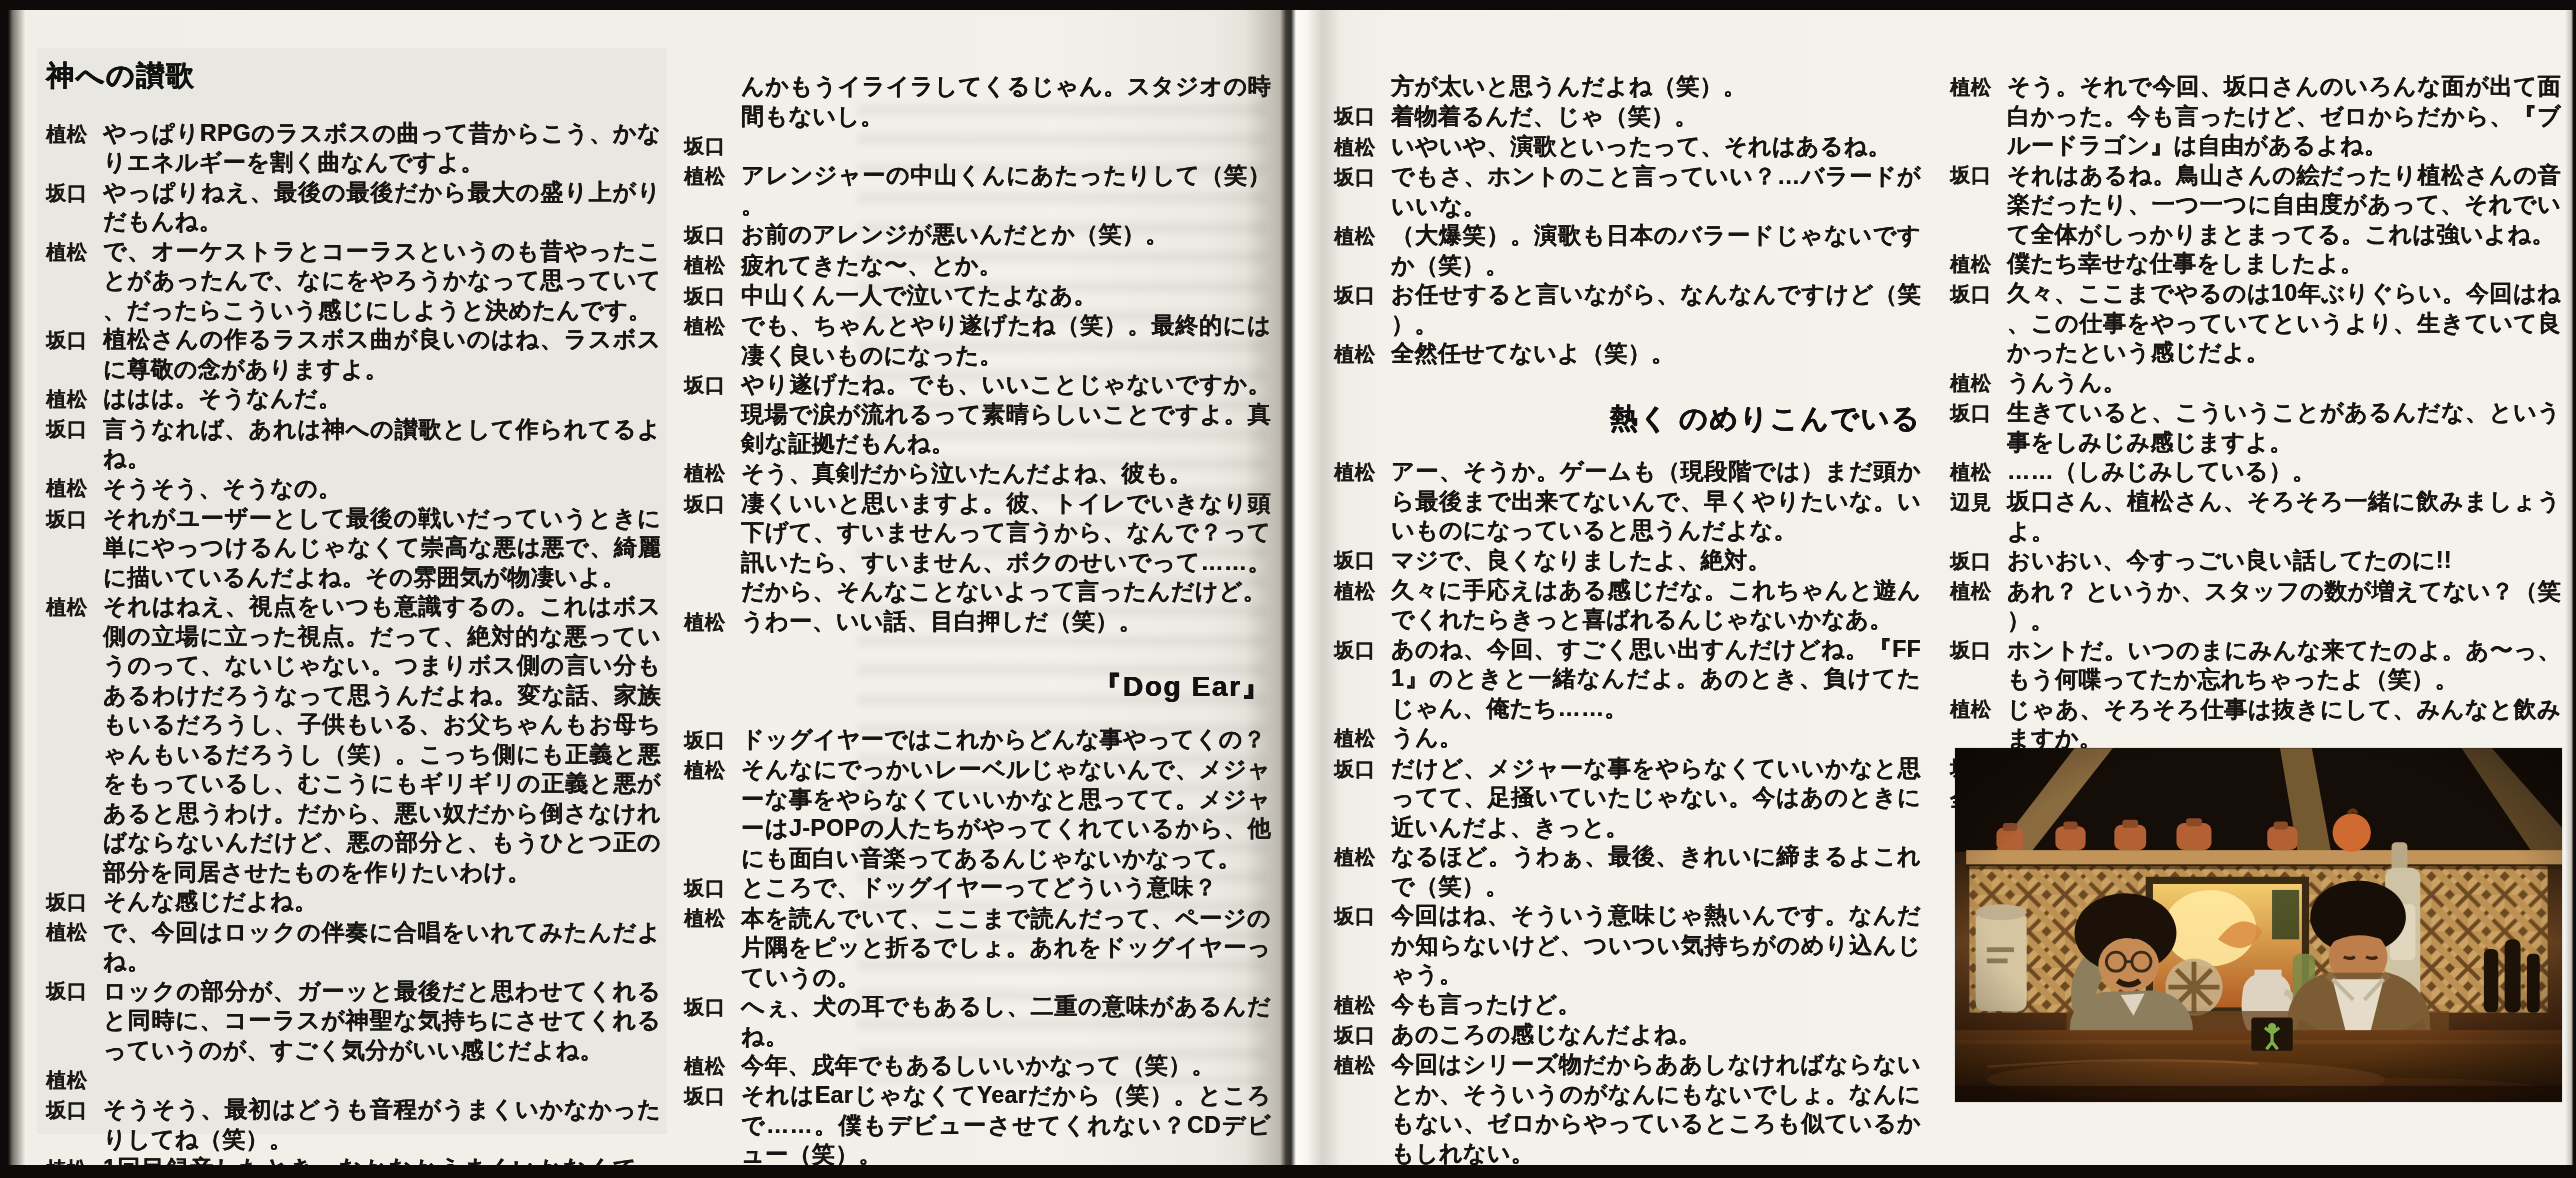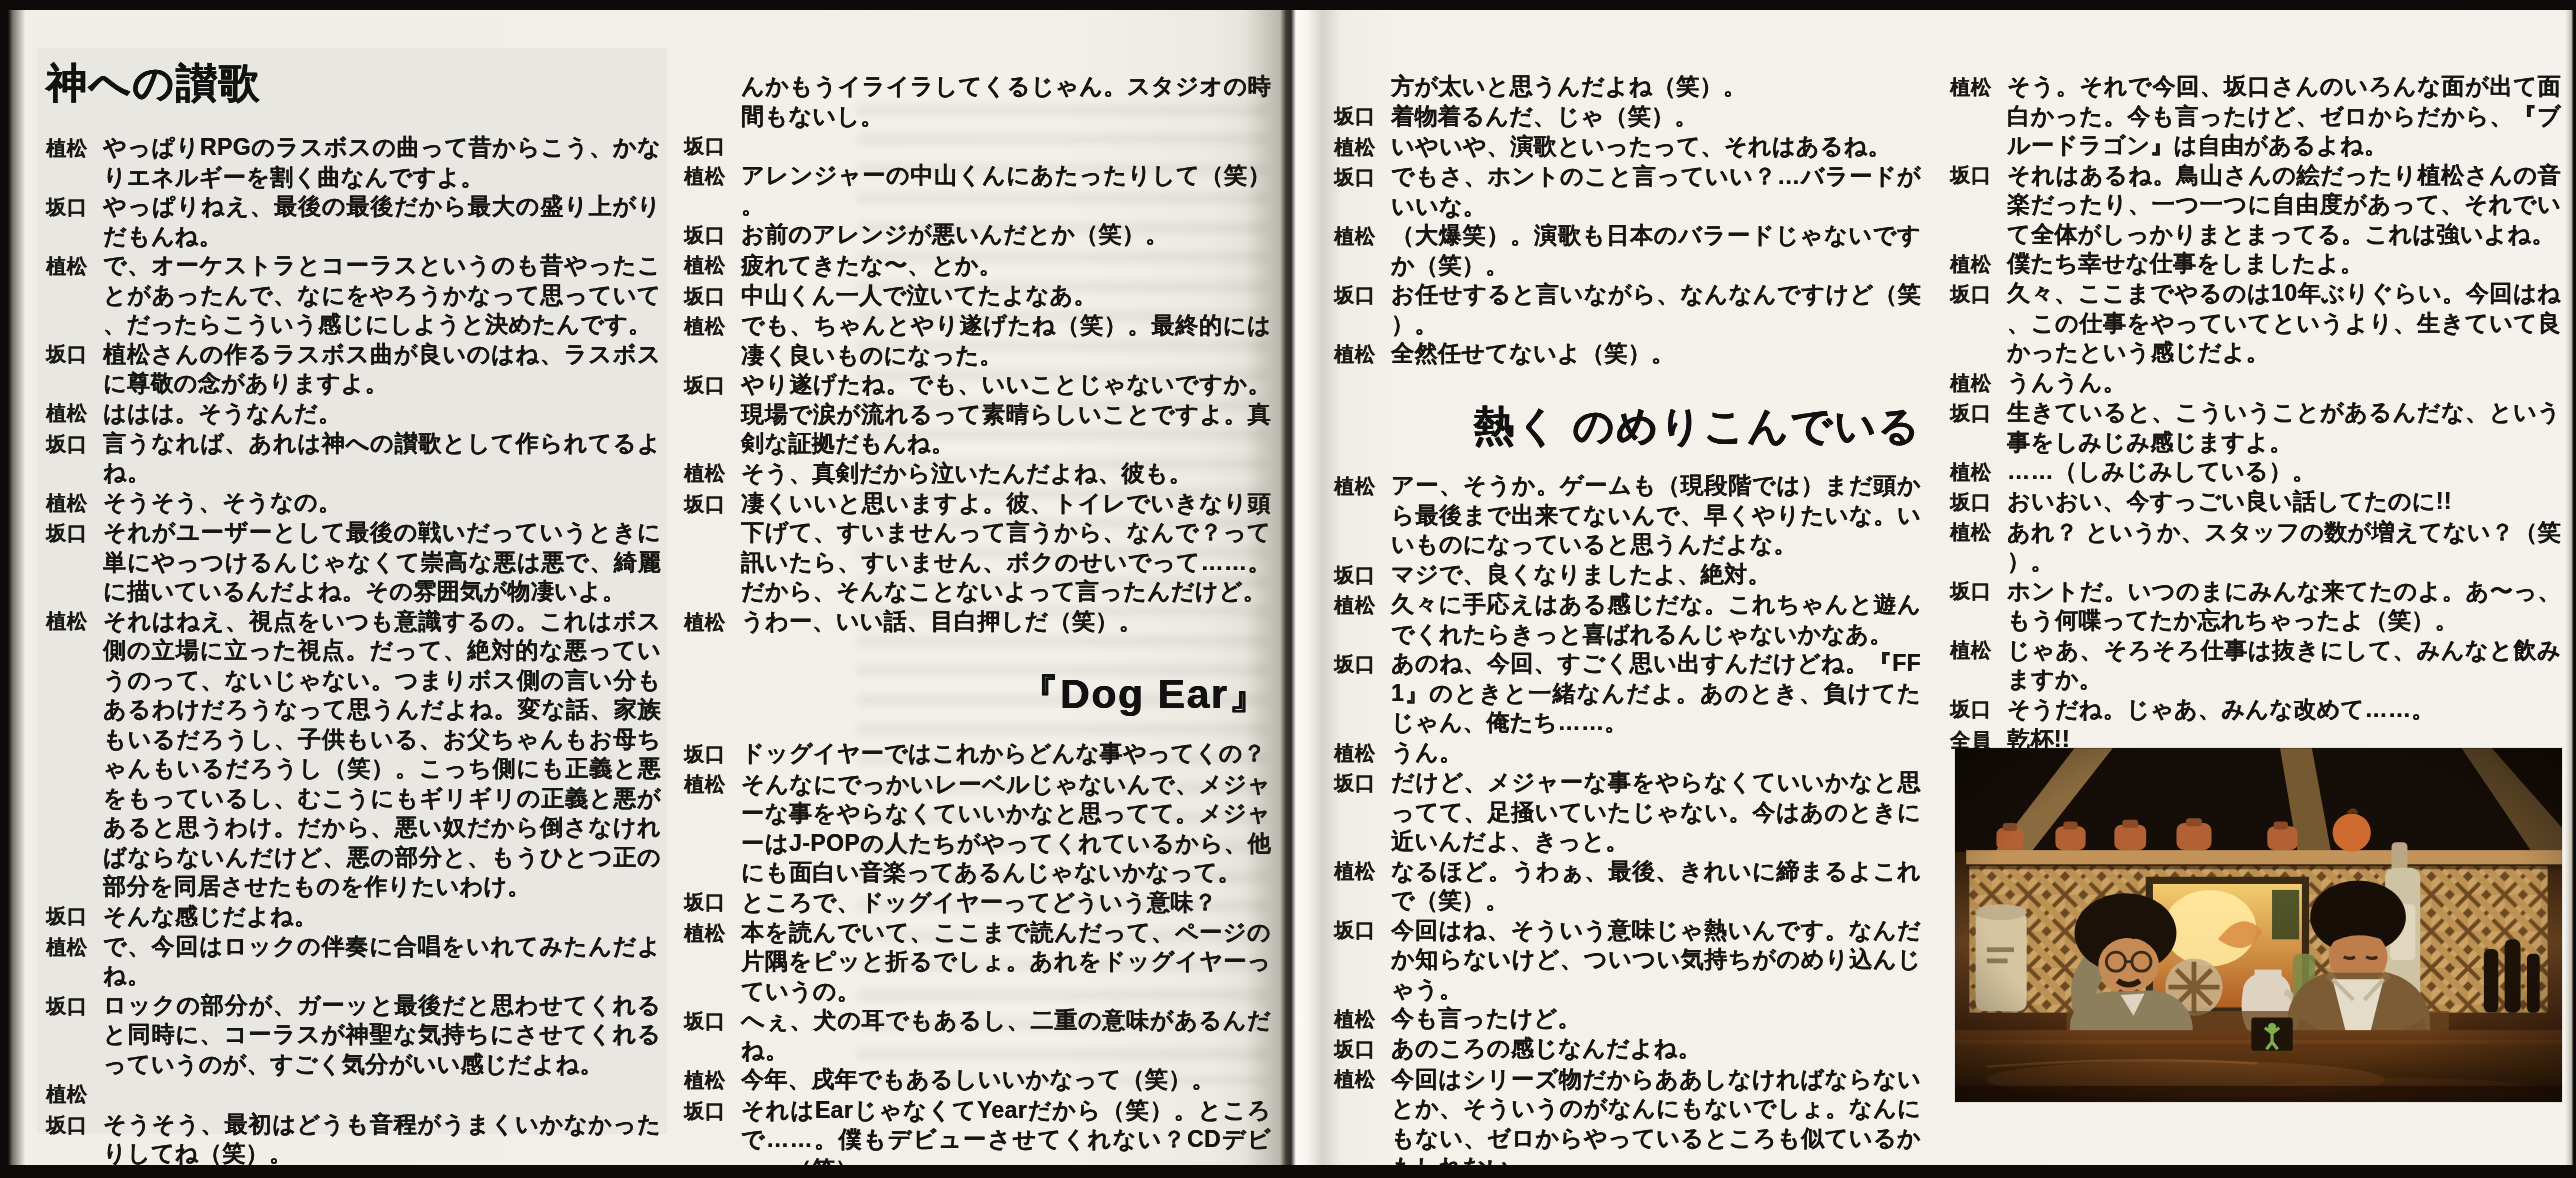--- a/index.html
+++ b/index.html
@@ -38,21 +38,21 @@
       rgba(75,72,66,0.12) 0px, rgba(75,72,66,0.12) 12px,
       rgba(0,0,0,0) 12px, rgba(0,0,0,0) 29.5px);
     filter:blur(3.2px);opacity:.55;}
   
   .col{position:absolute;z-index:10;color:#161513;}
   #col1{left:46px; top:61px; width:615px;}
   #col2{left:684px; top:72px; width:587px;}
   #col3{left:1334px;top:72px; width:587px;}
   #col4{left:1950px;top:72px; width:611px;}
   .hd{
-    font-size:41px;line-height:1.1;margin:0 0 27px 0;color:#111;
+    font-size:28px;line-height:1.1;margin:0 0 27px 0;color:#111;
     font-weight:bold;letter-spacing:1.6px;
     text-shadow:0.6px 0 0 #111, 0 0.4px 0 #111;
   }
   .col .hd:not(:first-child){margin:35px 0 22px 0;text-align:right;}
   .utt{display:flex;align-items:flex-start;}
   .spk{
     flex:0 0 57px;font-size:20px;line-height:29.5px;font-weight:bold;
     letter-spacing:0.8px;padding-top:0.8px;color:#1a1916;
     text-shadow:0.4px 0 0 #1a1916;
   }
@@ -320,20 +320,24 @@
       <span class="spk">植松</span>
       <span class="txt">うんうん。</span>
     </div>
     <div class="utt">
       <span class="spk">坂口</span>
       <span class="txt">生きていると、こういうことがあるんだな、という事をしみじみ感じますよ。</span>
     </div>
     <div class="utt">
       <span class="spk">植松</span>
       <span class="txt">……（しみじみしている）。</span>
+    </div>
+    <div class="utt">
+      <span class="spk">辺見</span>
+      <span class="txt">坂口さん、植松さん、そろそろ一緒に飲みましょうよ。</span>
     </div>
     <div class="utt">
       <span class="spk">坂口</span>
       <span class="txt">おいおい、今すっごい良い話してたのに!!</span>
     </div>
     <div class="utt">
       <span class="spk">植松</span>
       <span class="txt">あれ？ というか、スタッフの数が増えてない？（笑）。</span>
     </div>
     <div class="utt">

